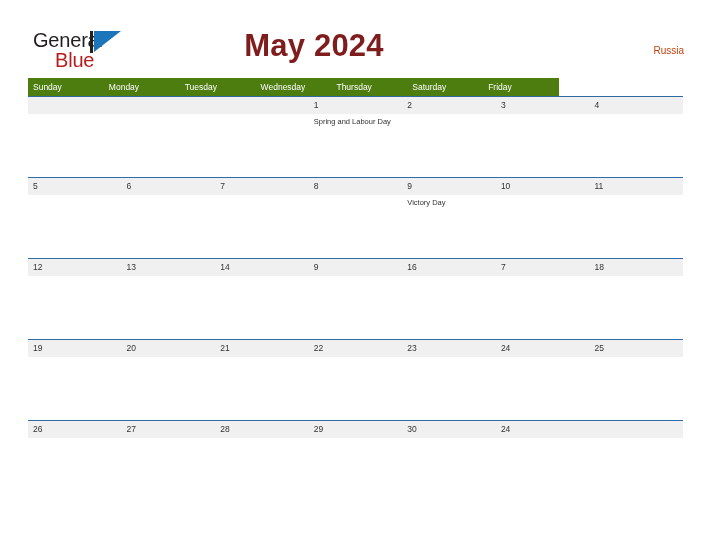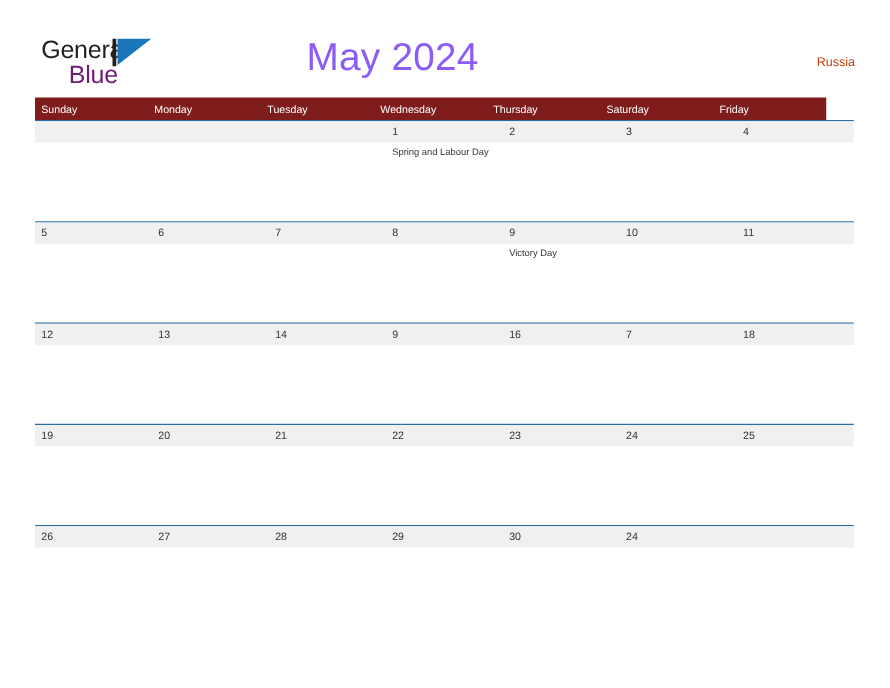--- a/index.html
+++ b/index.html
@@ -39,21 +39,21 @@
     letter-spacing: -0.2px;
     color: #231f20;
     line-height: 22px;
     white-space: nowrap;
   }
   .logo-blue {
     position: absolute;
     left: 22px; top: 20px;
     font-size: 20px;
     letter-spacing: -0.2px;
-    color: #701a75;
+    color: #b91c1c;
     line-height: 22px;
     white-space: nowrap;
   }
   .logo-mark {
     position: absolute;
     left: 57px;
     top: 2px;
     width: 31px;
     height: 22px;
   }
@@ -71,22 +71,22 @@
     border-top: 21px solid #1b75bb;
     border-right: 27px solid transparent;
   }
 
   .cal-title {
     position: absolute;
     left: 0; top: 28px;
     width: 628px;
     text-align: center;
     font-size: 31px;
-    font-weight: 400;
-    color: #8b5cf6;
+    font-weight: 700;
+    color: #7f1d1d;
     letter-spacing: 0.2px;
   }
 
   .country {
     position: absolute;
     right: 28px;
     top: 45px;
     font-size: 10px;
     color: #c2410c;
     text-align: right;
@@ -95,23 +95,23 @@
   
   .calendar {
     position: absolute;
     left: 28px;
     top: 78px;
     width: 655px;
   }
 
   .dow-row {
     display: flex;
-    width: 633px;
+    width: 531px;
     height: 18px;
-    background: #7f1d1d;
+    background: #4d7c0f;
   }
   .dow {
     flex: 1 1 0;
     height: 18px;
     line-height: 18px;
     color: #ffffff;
     font-size: 8.5px;
     padding-left: 5px;
     box-sizing: border-box;
     white-space: nowrap;

